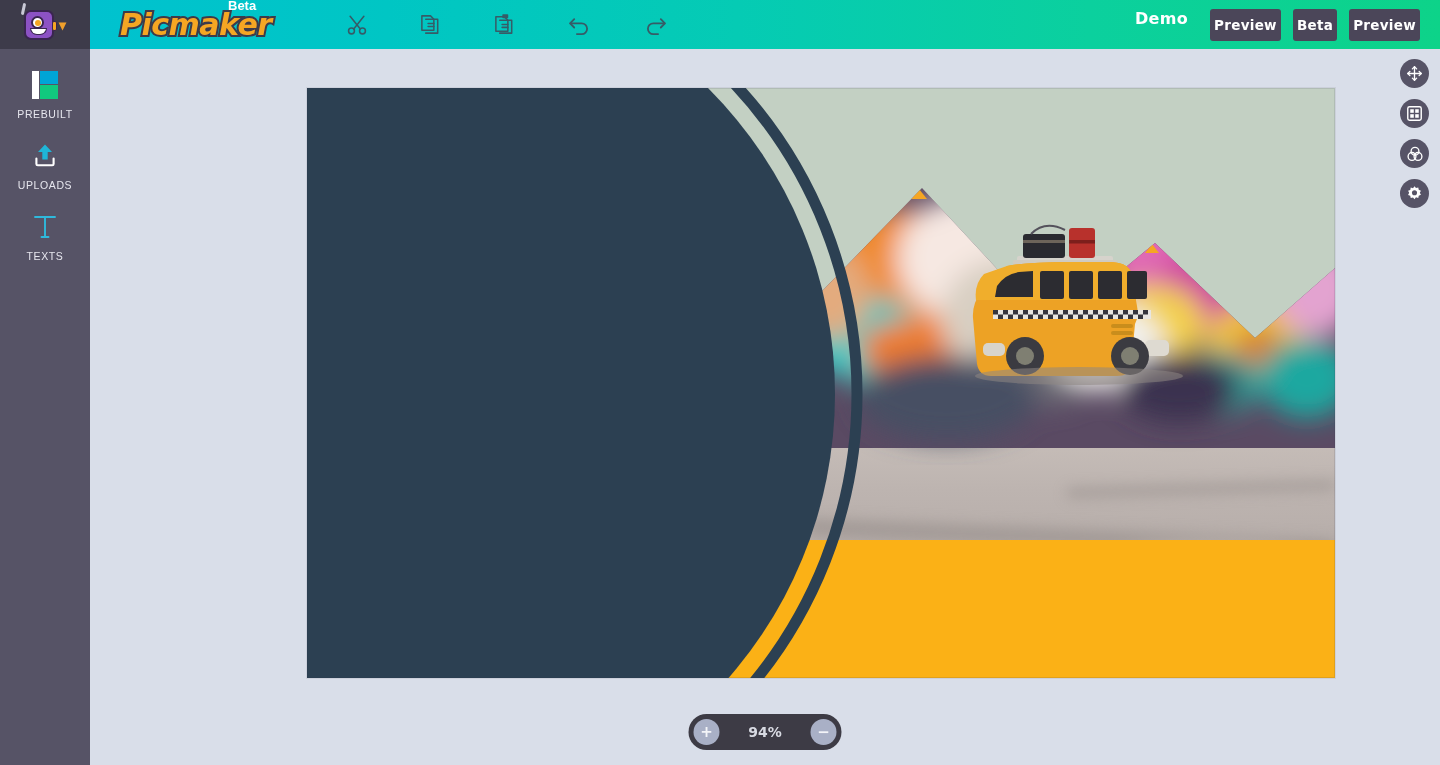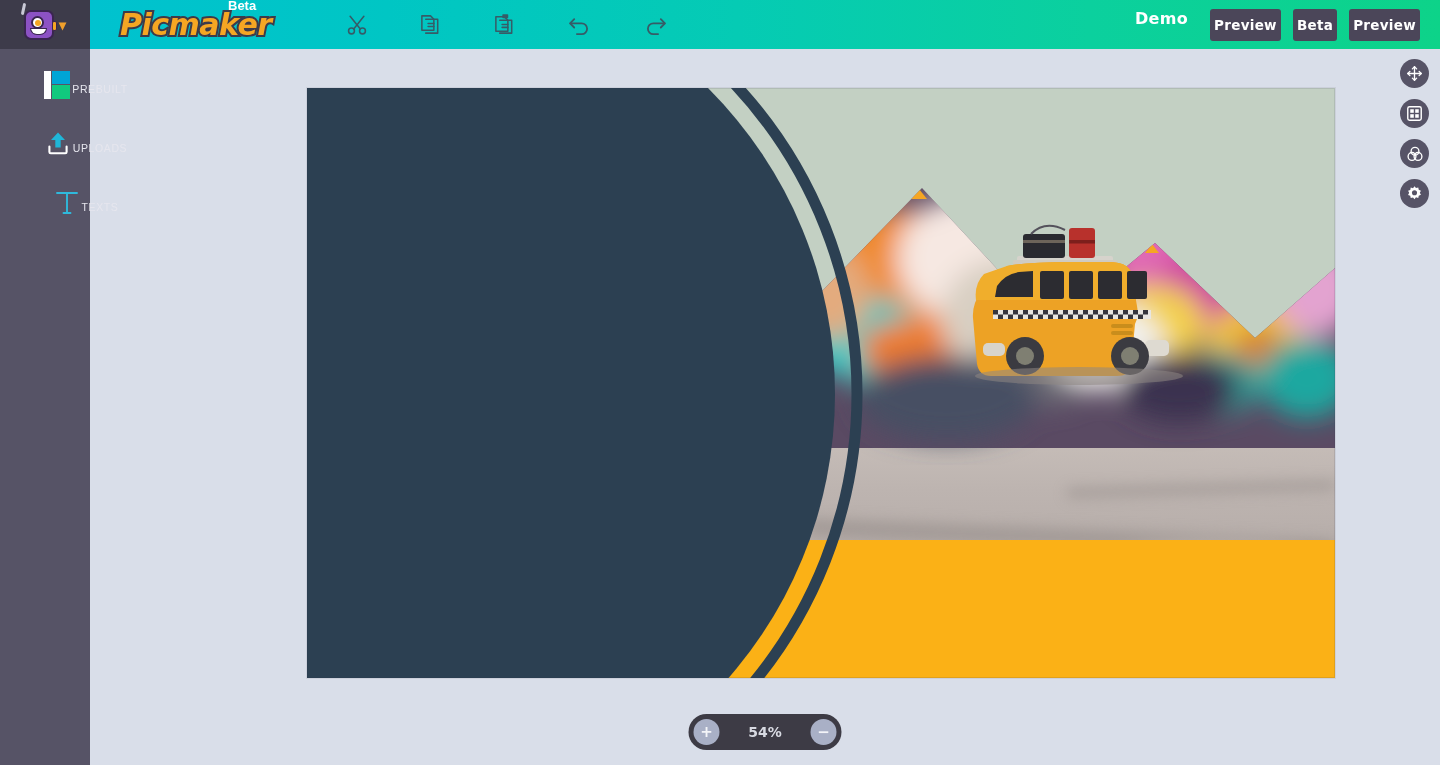--- a/index.html
+++ b/index.html
@@ -57,23 +57,23 @@
     width: 5px; height: 10px; background: #f5a623;
     border: 1.5px solid #3a2550; border-radius: 2px;
   }
   .chev {
     color: #f0a02c; font-size: 14px; line-height: 1;
     font-weight: bold; cursor: pointer;
   }
 
   .side-item {
     width: 90px; margin-top: 21px;
-    display: flex; 
+    display: flex; flex-direction: column;
     align-items: center; justify-content: center;
-    cursor: pointer; user-select: none; margin-left: 40px;
+    cursor: pointer; user-select: none;
   }
   .side-item:first-of-type { margin-top: 20px; }
   .side-ico {
     width: 30px; height: 30px;
     display: flex; align-items: center; justify-content: center;
     margin-bottom: 8px;
   }
   .side-lbl {
     color: #e6e6ee; font-size: 10.5px; letter-spacing: 0.6px;
     font-weight: 500;
@@ -496,18 +496,18 @@
       <div class="rt-btn">
         <svg width="17" height="17" viewBox="0 0 24 24">
           <path d="M12 1.8l2.1 2.6 3.2-.9.7 3.3 3.1 1.2-1.6 2.9 1.6 2.9-3.1 1.2-.7 3.3-3.2-.9L12 20.2l-2.1-2.6-3.2.9-.7-3.3-3.1-1.2 1.6-2.9L2.9 8.2 6 7l.7-3.3 3.2.9z" fill="#fff"></path>
           <circle cx="12" cy="11" r="3.6" fill="#565366"></circle>
         </svg>
       </div>
     </div>
 
     <div id="zoombar">
       <button class="zbtn">+</button>
-      <span id="zoom-val">54%</span>
+      <span id="zoom-val">94%</span>
       <button class="zbtn">−</button>
     </div>
 
   </div>
 </div>
 
 </body></html>

